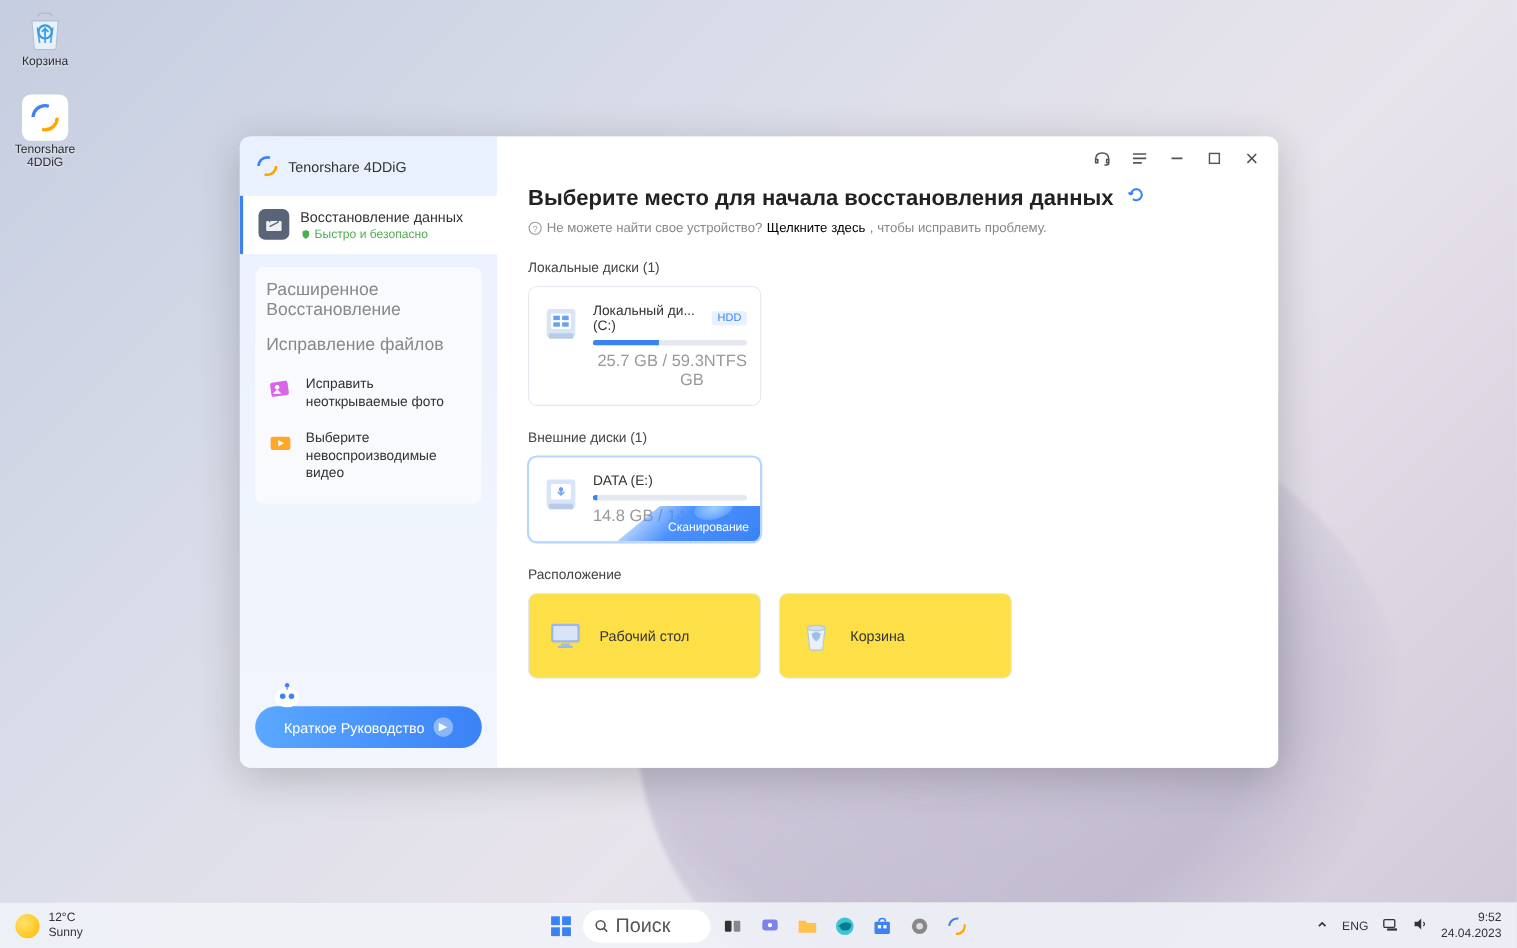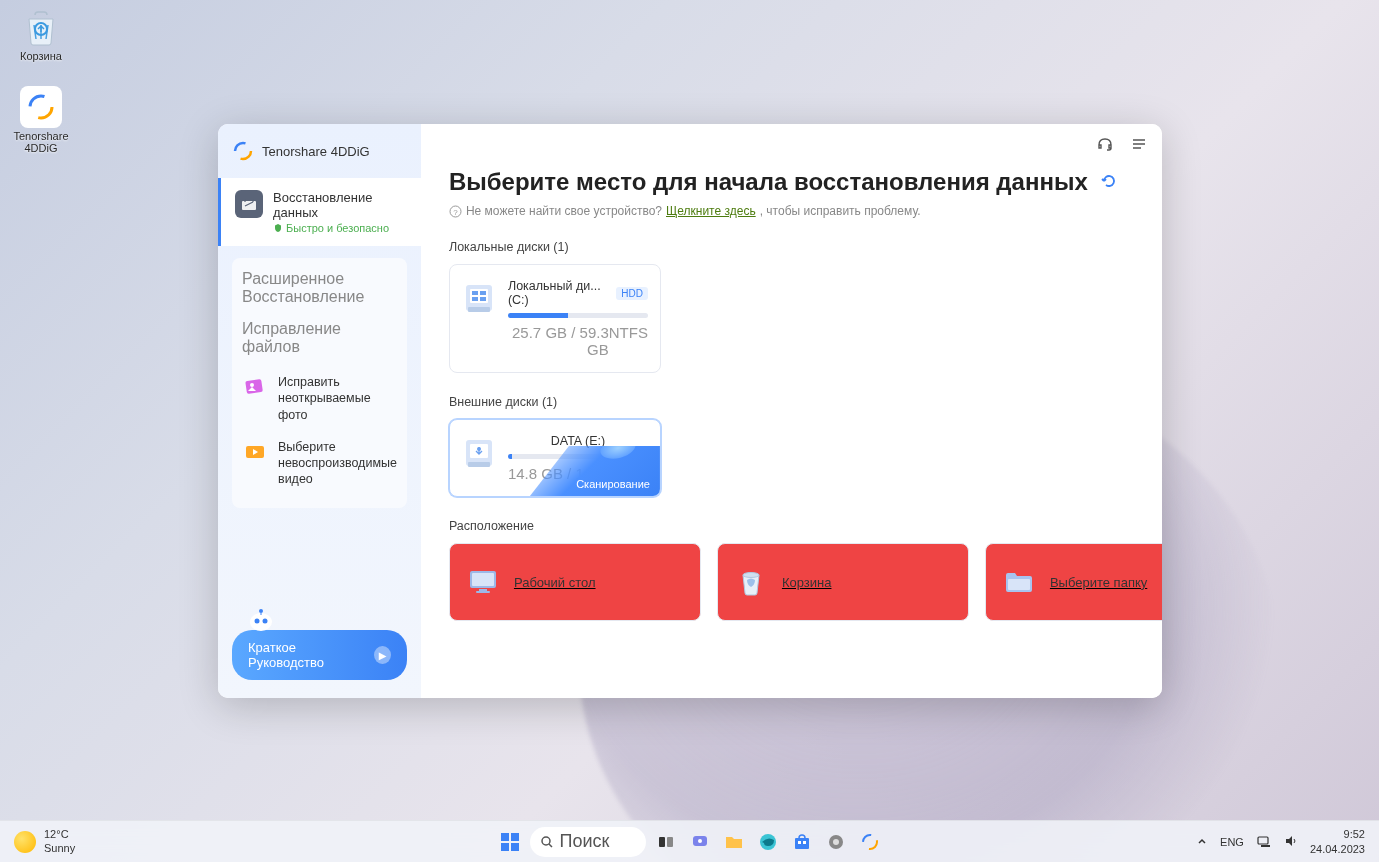--- a/index.html
+++ b/index.html
@@ -40,50 +40,50 @@
   margin: auto 14px 18px; padding: 10px 16px; background: linear-gradient(90deg, #5aa8ff, #3b82f6);
   color: #fff; border-radius: 20px; font-size: 13px; display: flex; align-items: center; justify-content: center;
   gap: 8px; cursor: pointer; position: relative;
 }
 .guide-robot { position: absolute; top: -24px; left: 14px; width: 30px; height: 26px; }
 .guide-arrow { width: 18px; height: 18px; background: rgba(255,255,255,0.4); border-radius: 50%; display: flex; align-items: center; justify-content: center; font-size: 10px; }
 .main { flex: 1; background: #fff; display: flex; flex-direction: column; }
 .titlebar { height: 40px; display: flex; align-items: center; justify-content: flex-end; gap: 10px; padding: 0 12px; }
 .titlebar-btn { width: 24px; height: 24px; display: flex; align-items: center; justify-content: center; cursor: pointer; color: #555; border-radius: 4px; }
 .content { padding: 4px 28px 20px; }
-.page-heading { font-size: 24px; font-weight: 600; color: #222; display: flex; align-items: center; gap: 12px; }
+.page-heading { font-size: 20px; font-weight: 600; color: #222; display: flex; align-items: center; gap: 12px; }
 .refresh-icon { color: #3b82f6; cursor: pointer; }
 .help-line { font-size: 12px; color: #888; margin-top: 8px; display: flex; align-items: center; gap: 4px; }
-.help-line a { color: #4d7c0f; text-decoration: underline; cursor: pointer; }
+.help-line a { color: #000000; cursor: pointer; }
 .disk-section { margin-top: 22px; }
 .disk-section-title { font-size: 12.5px; color: #444; margin-bottom: 10px; }
 .disk-card {
   width: 212px; background: #fff; border: 1px solid #e5e8f0; border-radius: 8px;
   padding: 14px 12px; display: flex; gap: 12px; cursor: pointer; position: relative; overflow: hidden;
 }
 .disk-card.selected { border-color: #b8d4ff; box-shadow: 0 0 0 1px #b8d4ff; }
 .disk-icon { width: 34px; height: 36px; flex-shrink: 0; }
 .disk-info { flex: 1; min-width: 0; }
-.disk-name-row { display: flex; align-items: center; gap: 6px; font-size: 12.5px; color: #333; justify-content: center; }
+.disk-name-row { display: flex; align-items: center; gap: 6px; font-size: 12.5px; color: #333; }
 .disk-badge { font-size: 10px; color: #3b82f6; background: #e8f1ff; padding: 1px 5px; border-radius: 3px; }
 .disk-bar { height: 5px; background: #e5e8f0; border-radius: 3px; margin: 6px 0; overflow: hidden; }
 .disk-bar-fill { height: 100%; background: #3b82f6; }
 .disk-meta { font-size: 15px; color: #999; display: flex; justify-content: space-between; text-align: right; }
 .scan-overlay {
-  position: absolute; right: 0; bottom: 0; width: 130px; height: 50px;
+  position: absolute; right: 0; bottom: 0; width: 130px; height: 32px;
   background: linear-gradient(135deg, transparent 0%, #4a90ff 45%, #3b82f6 100%);
   clip-path: polygon(30% 0, 100% 0, 100% 100%, 0 100%);
   display: flex; align-items: flex-end; justify-content: flex-end; padding: 6px 10px;
   color: #fff; font-size: 11px;
 }
 .scan-lens { position: absolute; right: 24px; top: -8px; width: 36px; height: 20px; background: radial-gradient(ellipse, #9dd0ff, #4a90ff); border-radius: 50%; transform: rotate(-15deg); }
 .location-grid { display: flex; gap: 16px; margin-top: 10px; }
 .location-card {
-  width: 252px; height: 78px; background: #ef4444; border: 1px solid #e5e8f0; border-radius: 8px;
-  display: flex; align-items: center; gap: 14px; padding: 0 16px; cursor: pointer; text-decoration: underline;
+  width: 212px; height: 78px; background: #fde047; border: 1px solid #e5e8f0; border-radius: 8px;
+  display: flex; align-items: center; gap: 14px; padding: 0 16px; cursor: pointer;
 }
 .location-icon { width: 34px; height: 30px; display: flex; align-items: center; justify-content: center; }
 .location-label { font-size: 13px; color: #333; }
 .taskbar {
   position: absolute; bottom: 0; left: 0; right: 0; height: 42px;
   background: rgba(240,242,248,0.88); backdrop-filter: blur(10px);
   display: flex; align-items: center; border-top: 1px solid rgba(0,0,0,0.05);
 }
 .taskbar-left { position: absolute; left: 14px; display: flex; align-items: center; gap: 8px; }
 .weather-icon { width: 22px; height: 22px; background: radial-gradient(circle at 35% 35%, #ffe26a, #ffb800); border-radius: 50%; }
@@ -312,29 +312,20 @@
           </div>
           <div class="location-card">
             <div class="location-icon">
               <svg width="28" height="30" viewBox="0 0 28 30">
                   <path d="M6 8 L22 8 L20 26 Q20 28 18 28 L10 28 Q8 28 8 26 Z" fill="#e8f0f8" stroke="#b0c8e0" stroke-width="1"></path>
                   <ellipse cx="14" cy="8" rx="8" ry="2.5" fill="#d0e0f0" stroke="#b0c8e0" stroke-width="1"></ellipse>
                   <path d="M10 13 Q14 10 18 13 Q18 18 14 20 Q10 18 10 13" fill="#6aa0e0" opacity="0.6"></path>
                 </svg>
             </div>
             <div class="location-label">Корзина</div>
-          </div>
-          <div class="location-card">
-            <div class="location-icon">
-              <svg width="32" height="26" viewBox="0 0 32 26">
-                  <path d="M3 6 Q3 4 5 4 L12 4 L14 7 L27 7 Q29 7 29 9 L29 21 Q29 23 27 23 L5 23 Q3 23 3 21 Z" fill="#a8c4f0"></path>
-                  <rect x="5" y="10" width="22" height="11" rx="1" fill="#d8e4f8"></rect>
-                </svg>
-            </div>
-            <div class="location-label">Выберите папку</div>
           </div>
         </div>
       </div>
     </div>
   </div>
 </div>
 
 <div class="taskbar">
   <div class="taskbar-left">
     <div class="weather-icon"></div>

